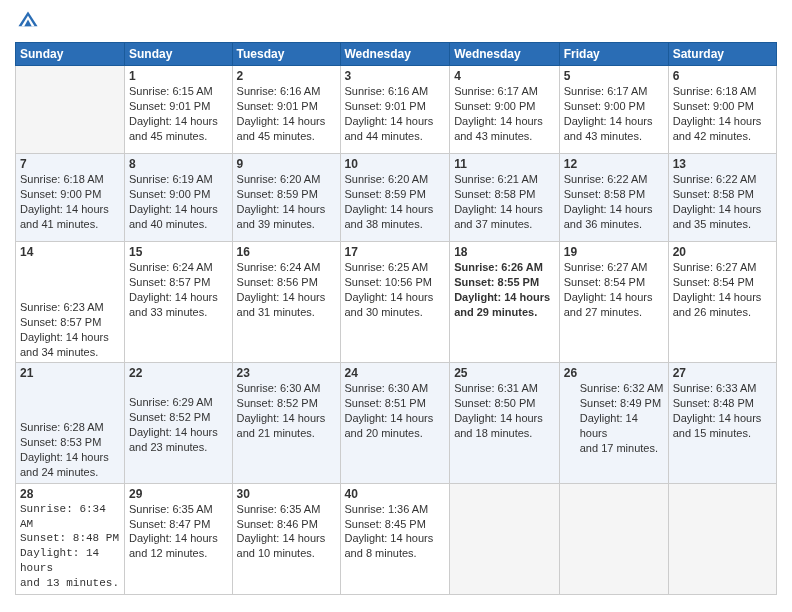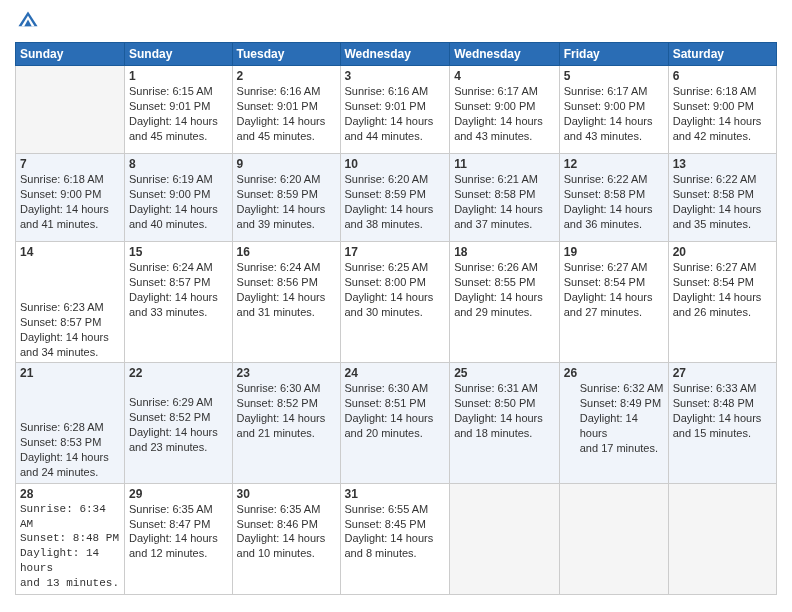--- a/index.html
+++ b/index.html
@@ -244,27 +244,27 @@
           <td>
             <span class="day-num">16</span>
             <div class="cell-text" style="white-space: pre-line;">Sunrise: 6:24 AM
 Sunset: 8:56 PM
 Daylight: 14 hours
 and 31 minutes.</div>
           </td>
           <td>
             <span class="day-num">17</span>
             <div class="cell-text" style="white-space: pre-line;">Sunrise: 6:25 AM
-Sunset: 8:00 PM
+Sunset: 10:56 PM
 Daylight: 14 hours
 and 30 minutes.</div>
           </td>
           <td>
             <span class="day-num">18</span>
-            <div class="cell-text" style="white-space: pre-line;">Sunrise: 6:26 AM
+            <div class="cell-text" style="white-space: pre-line; font-weight: bold;">Sunrise: 6:26 AM
 Sunset: 8:55 PM
 Daylight: 14 hours
 and 29 minutes.</div>
           </td>
           <td>
             <span class="day-num">19</span>
             <div class="cell-text" style="white-space: pre-line;">Sunrise: 6:27 AM
 Sunset: 8:54 PM
 Daylight: 14 hours
 and 27 minutes.</div>
@@ -344,22 +344,22 @@
 and 12 minutes.</div>
           </td>
           <td>
             <span class="day-num">30</span>
             <div class="cell-text" style="white-space: pre-line;">Sunrise: 6:35 AM
 Sunset: 8:46 PM
 Daylight: 14 hours
 and 10 minutes.</div>
           </td>
           <td>
-            <span class="day-num">31</span>
-            <div class="cell-text" style="white-space: pre-line;">Sunrise: 6:55 AM
+            <span class="day-num">40</span>
+            <div class="cell-text" style="white-space: pre-line;">Sunrise: 1:36 AM
 Sunset: 8:45 PM
 Daylight: 14 hours
 and 8 minutes.</div>
           </td>
           <td class="empty"></td>
           <td class="empty"></td>
           <td class="empty"></td>
         </tr>
       </tbody>
   </table>

